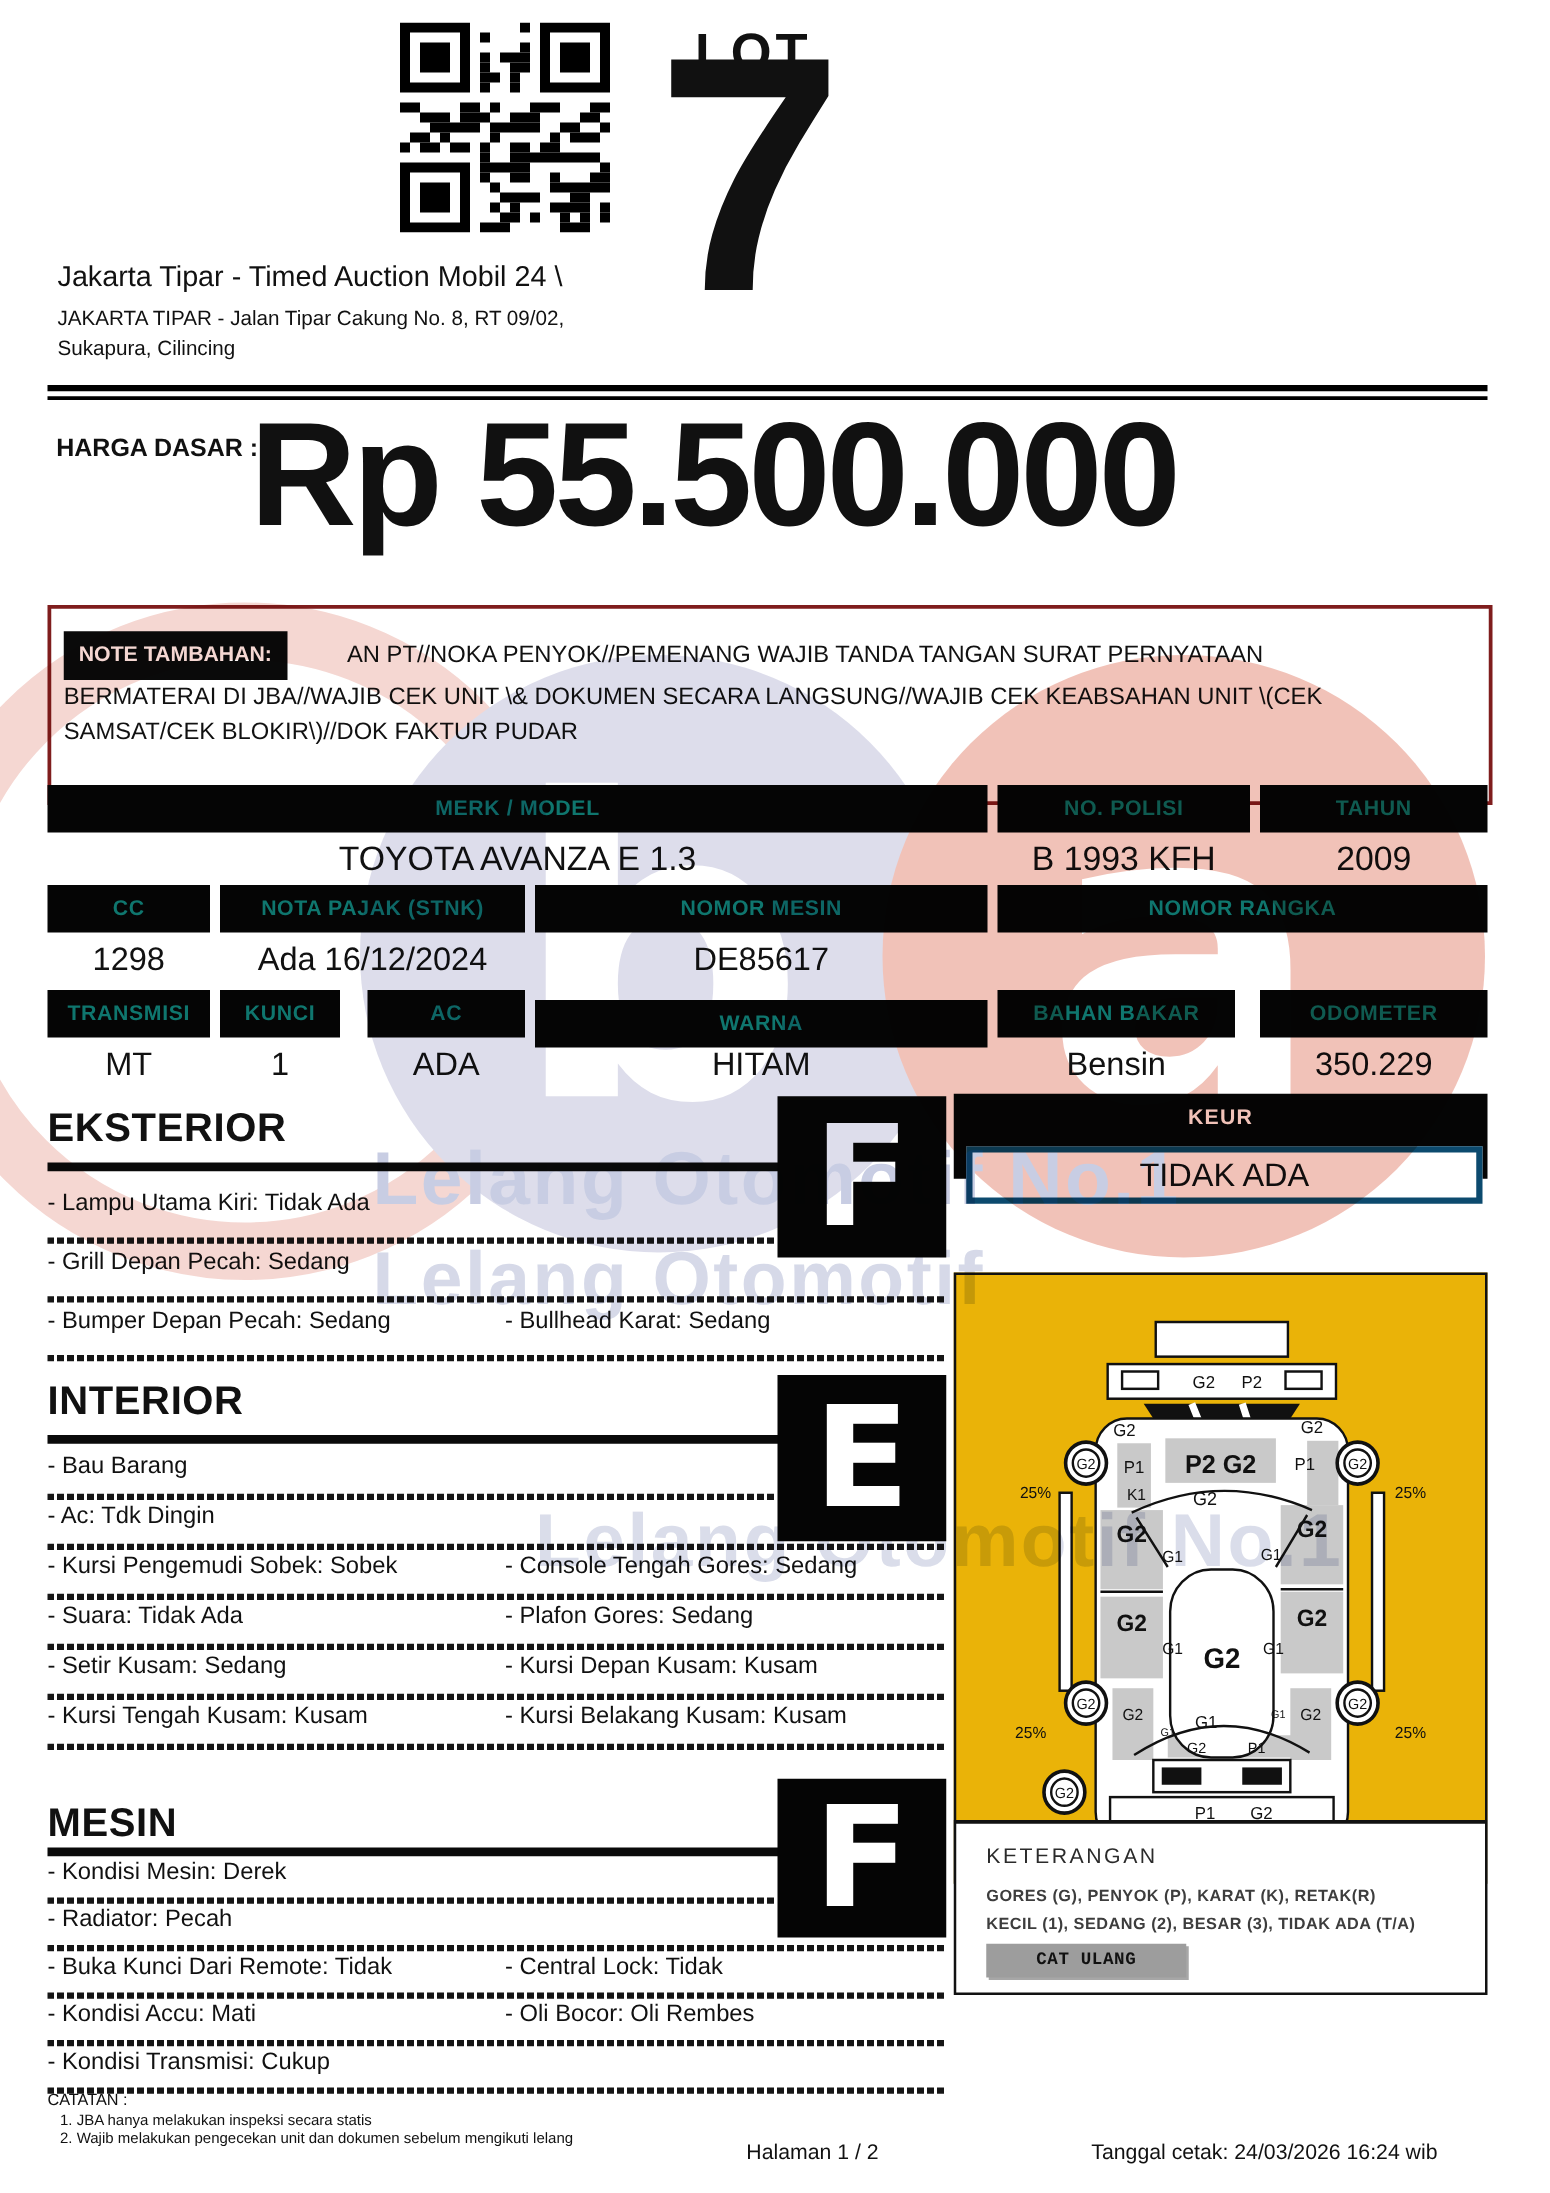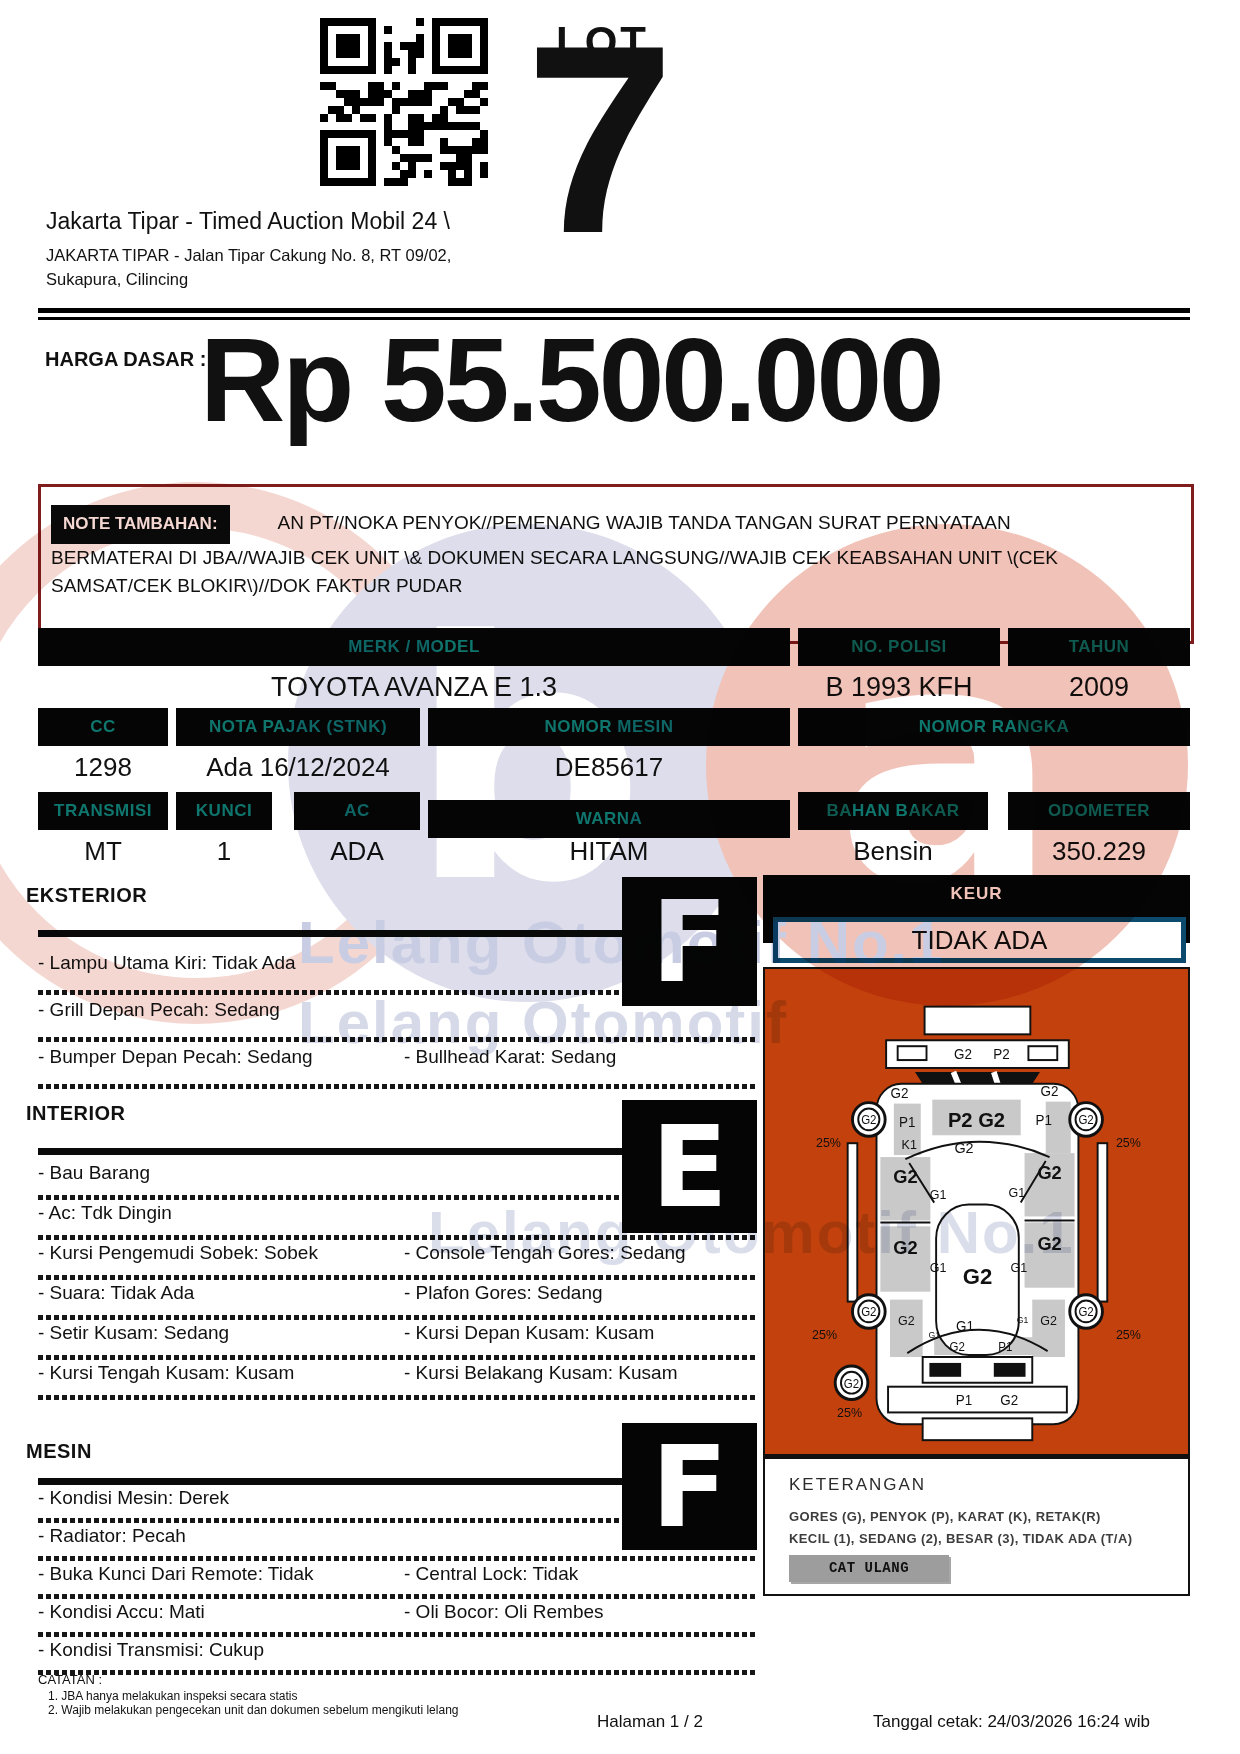--- a/index.html
+++ b/index.html
@@ -22,21 +22,21 @@
 
   
   .note-box{position:absolute;left:38px;top:484px;width:1130px;height:118px;border:3px solid #7f1d1d;padding:18px 10px;font-size:19px;line-height:28.5px;}
   .note-label{display:inline-block;background:#0a0a0a;color:#fff;font-size:17px;font-weight:bold;padding:5px 12px;margin-right:48px;vertical-align:middle;}
 
   
   .th{position:absolute;background:#050505;color:#0f766e;font-weight:bold;font-size:17px;height:38px;line-height:38px;text-align:center;letter-spacing:0.5px;}
   .tv{position:absolute;font-size:26px;height:38px;line-height:38px;text-align:center;white-space:nowrap;}
 
   
-  .sec-title{position:absolute;left:26px;font-size:20px;font-weight:bold;letter-spacing:0.5px;}
+  .sec-title{position:absolute;left:38px;font-size:32px;font-weight:bold;letter-spacing:0.5px;}
   .sec-bar{position:absolute;left:38px;width:585px;height:7px;background:#0a0a0a;}
   .items{position:absolute;left:38px;width:719px;}
   .irow{position:relative;}
   .it{position:absolute;left:0;top:0;font-size:19px;white-space:nowrap;}
   .it.right{left:366px;}
   .dots{position:absolute;left:0;height:5px;width:582px;
         background-image:repeating-linear-gradient(90deg,#161616 0 5px,transparent 5px 8px);}
   .dots.long{width:719px;}
   .sec-ekst .irow{height:47px;} .sec-ekst .dots{top:38px;}
   .sec-int .irow{height:40px;}  .sec-int .dots{top:33px;}
@@ -44,21 +44,21 @@
 
   .grade{position:absolute;left:622px;width:135px;background:#050505;color:#fff;display:flex;align-items:center;justify-content:center;
          font-family:"DejaVu Sans",sans-serif;font-weight:bold;font-size:112px;line-height:1;}
 
   
   .keur{position:absolute;left:763px;top:875px;width:427px;height:68px;background:#050505;}
   .keur-label{position:absolute;left:0;top:9px;width:100%;text-align:center;color:#fff;font-weight:bold;font-size:17px;letter-spacing:1px;}
   .keur-value-box{position:absolute;left:10px;top:42px;width:403px;height:36px;background:#fff;border:5px solid #0c4a6e;}
   .keur-value{width:100%;text-align:center;font-size:26px;line-height:36px;}
 
-  .diagram-panel{position:absolute;left:763px;top:967px;width:427px;height:489px;border:2.5px solid #111;background:#c2410c;box-sizing:border-box;}
+  .diagram-panel{position:absolute;left:763px;top:1018px;width:427px;height:489px;border:2.5px solid #111;background:#eab308;box-sizing:border-box;}
   .diagram-panel svg{display:block;width:100%;height:100%;}
 
   .ket-panel{position:absolute;left:763px;top:1456px;width:427px;height:140px;background:#fff;box-sizing:border-box;
              border:2px solid #111;border-top:3.5px solid #111;}
   .ket-title{position:absolute;left:24px;top:16px;font-size:17px;letter-spacing:2px;color:#2b2b2b;}
   .ket-line1{position:absolute;left:24px;top:50px;font-size:13px;font-weight:bold;color:#3d3d3d;letter-spacing:0.4px;}
   .ket-line2{position:absolute;left:24px;top:72px;font-size:13px;font-weight:bold;color:#3d3d3d;letter-spacing:0.4px;}
   .ket-btn{position:absolute;left:24px;top:96px;width:160px;height:27px;background:#9d9d9d;box-shadow:2px 2px 0 rgba(60,60,60,.45);
            text-align:center;line-height:27px;font-size:14px;font-weight:bold;color:#111;letter-spacing:0.5px;font-family:Liberation Mono, monospace;}
 

